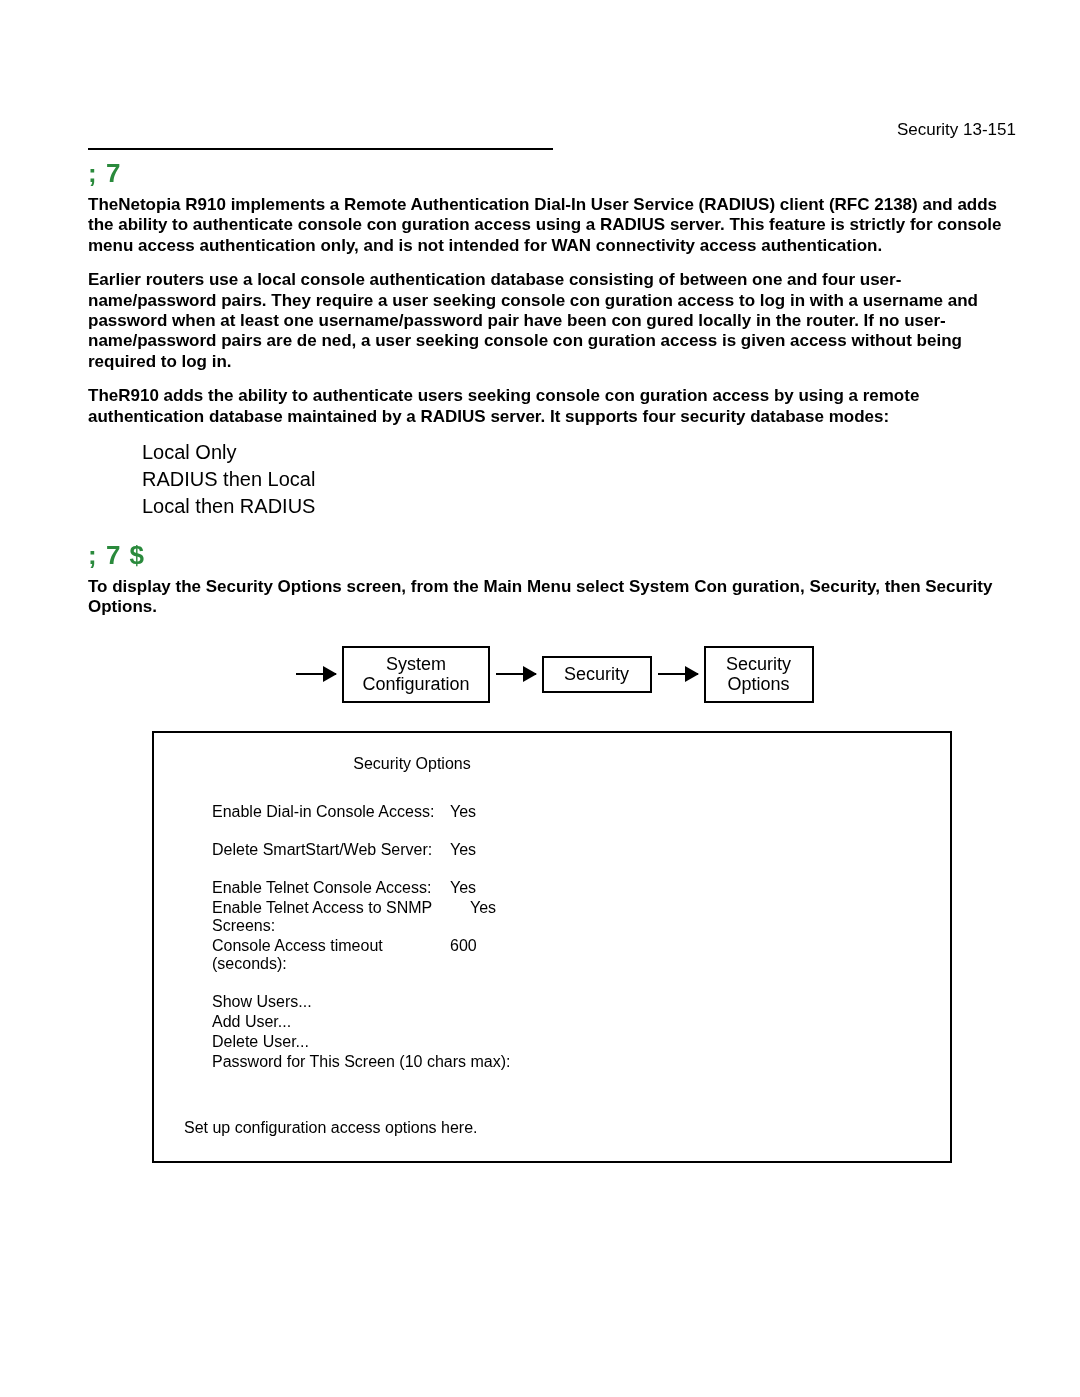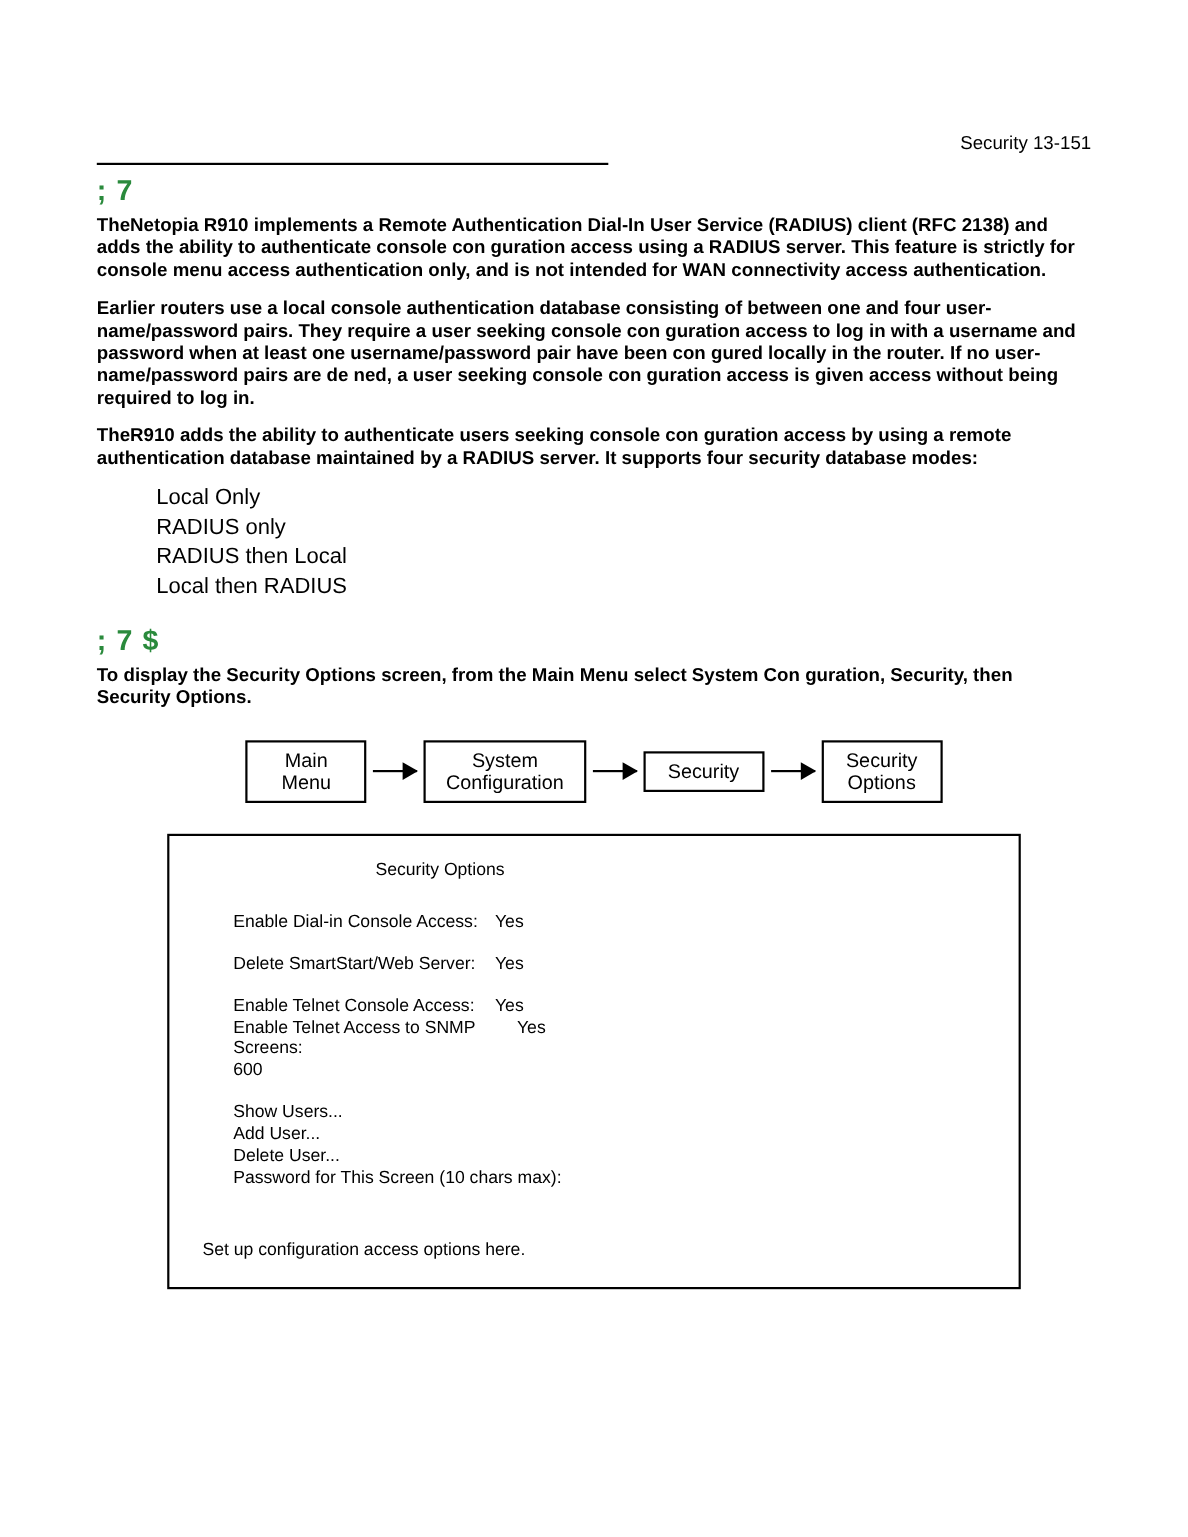--- a/index.html
+++ b/index.html
@@ -4,21 +4,21 @@
 <style>
   body {
     margin: 0;
     padding: 0;
     background: #fff;
     font-family: Arial, Helvetica, sans-serif;
     color: #000;
     width: 1080px;
   }
   .page {
-    padding: 120px 88px 80px 88px;
+    padding: 120px 64px 80px 88px;
     box-sizing: border-box;
   }
   .header-right {
     text-align: right;
     font-size: 17px;
     margin-bottom: 8px;
   }
   .rule {
     border-top: 2px solid #000;
     width: 465px;
@@ -124,31 +124,28 @@
   <div class="rule"></div>
 
   <div class="section-head">;   7</div>
 
   <p class="body">TheNetopia R910 implements a Remote Authentication Dial-In User Service (RADIUS) client (RFC 2138) and adds the ability to authenticate console con guration access using a RADIUS server. This feature is strictly for console menu access authentication only, and is not intended for WAN connectivity access authentication.</p>
   <p class="body">Earlier routers use a local console authentication database consisting of between one and four user-name/password pairs. They require a user seeking console con guration access to log in with a username and password when at least one username/password pair have been con gured locally in the router. If no user-name/password pairs are de ned, a user seeking console con guration access is given access without being required to log in.</p>
   <p class="body">TheR910 adds the ability to authenticate users seeking console con guration access by using a remote authentication database maintained by a RADIUS server. It supports four security database modes:</p>
 
   <div class="bullets">
     <div>Local Only</div>
-    <div>RADIUS only</div>
     <div>RADIUS then Local</div>
     <div>Local then RADIUS</div>
   </div>
 
   <div class="section-head">;   7                    $</div>
   <p class="body">To display the Security Options screen, from the Main Menu select System Con guration, Security, then Security Options.</p>
 
   <div class="breadcrumb">
-    <div class="bc-box"><span style="white-space:pre-line">Main
-Menu</span></div>
     <div class="bc-arrow"></div>
     <div class="bc-box"><span style="white-space:pre-line">System
 Configuration</span></div>
     <div class="bc-arrow"></div>
     <div class="bc-box"><span style="white-space:pre-line">Security</span></div>
     <div class="bc-arrow"></div>
     <div class="bc-box"><span style="white-space:pre-line">Security
 Options</span></div>
   </div>
 
@@ -167,20 +164,21 @@
     <div class="gap"></div>
     <div class="opt-row">
       <div class="opt-label">Enable Telnet Console Access:</div>
       <div class="opt-val0">Yes</div>
     </div>
     <div class="opt-row">
       <div class="opt-label">Enable Telnet Access to SNMP Screens:</div>
       <div class="opt-val1">Yes</div>
     </div>
     <div class="opt-row">
+      <div class="opt-label">Console Access timeout (seconds):</div>
       <div class="opt-val0">600</div>
     </div>
 
     <div class="gap"></div>
     <div class="opt-row">
         <span>Show Users...</span>
       </div>
     <div class="opt-row">
         <span>Add User...</span>
       </div>

